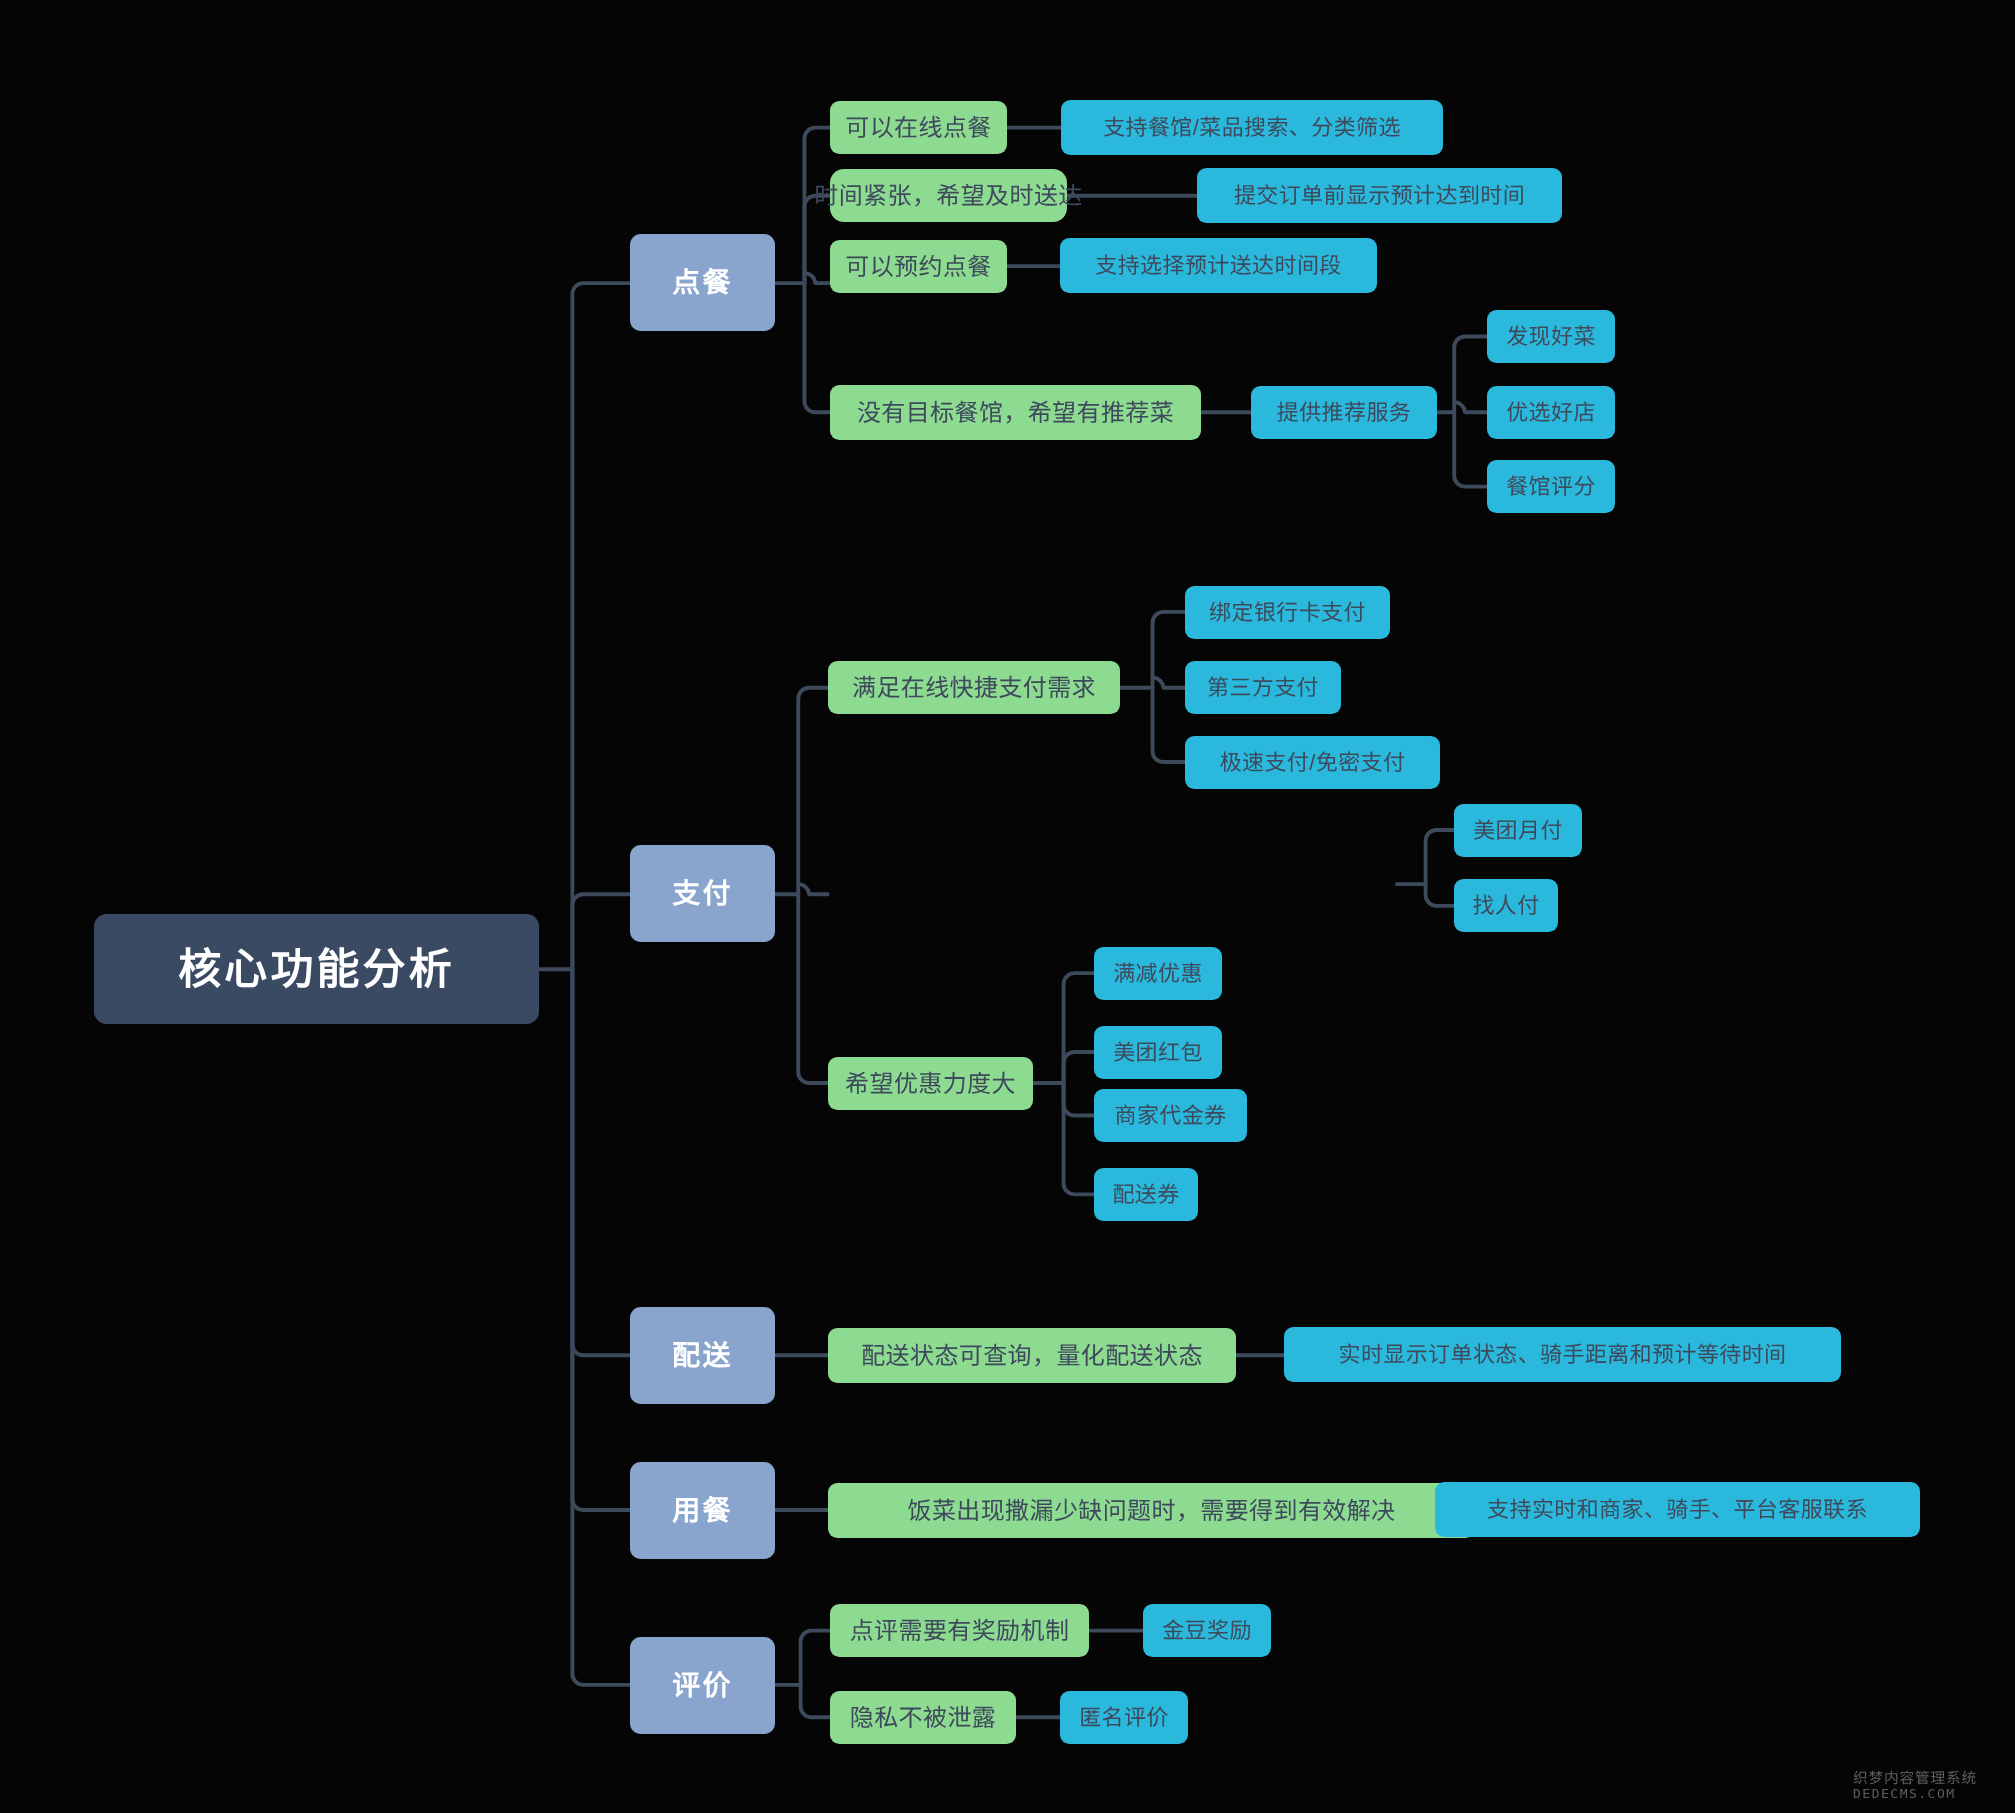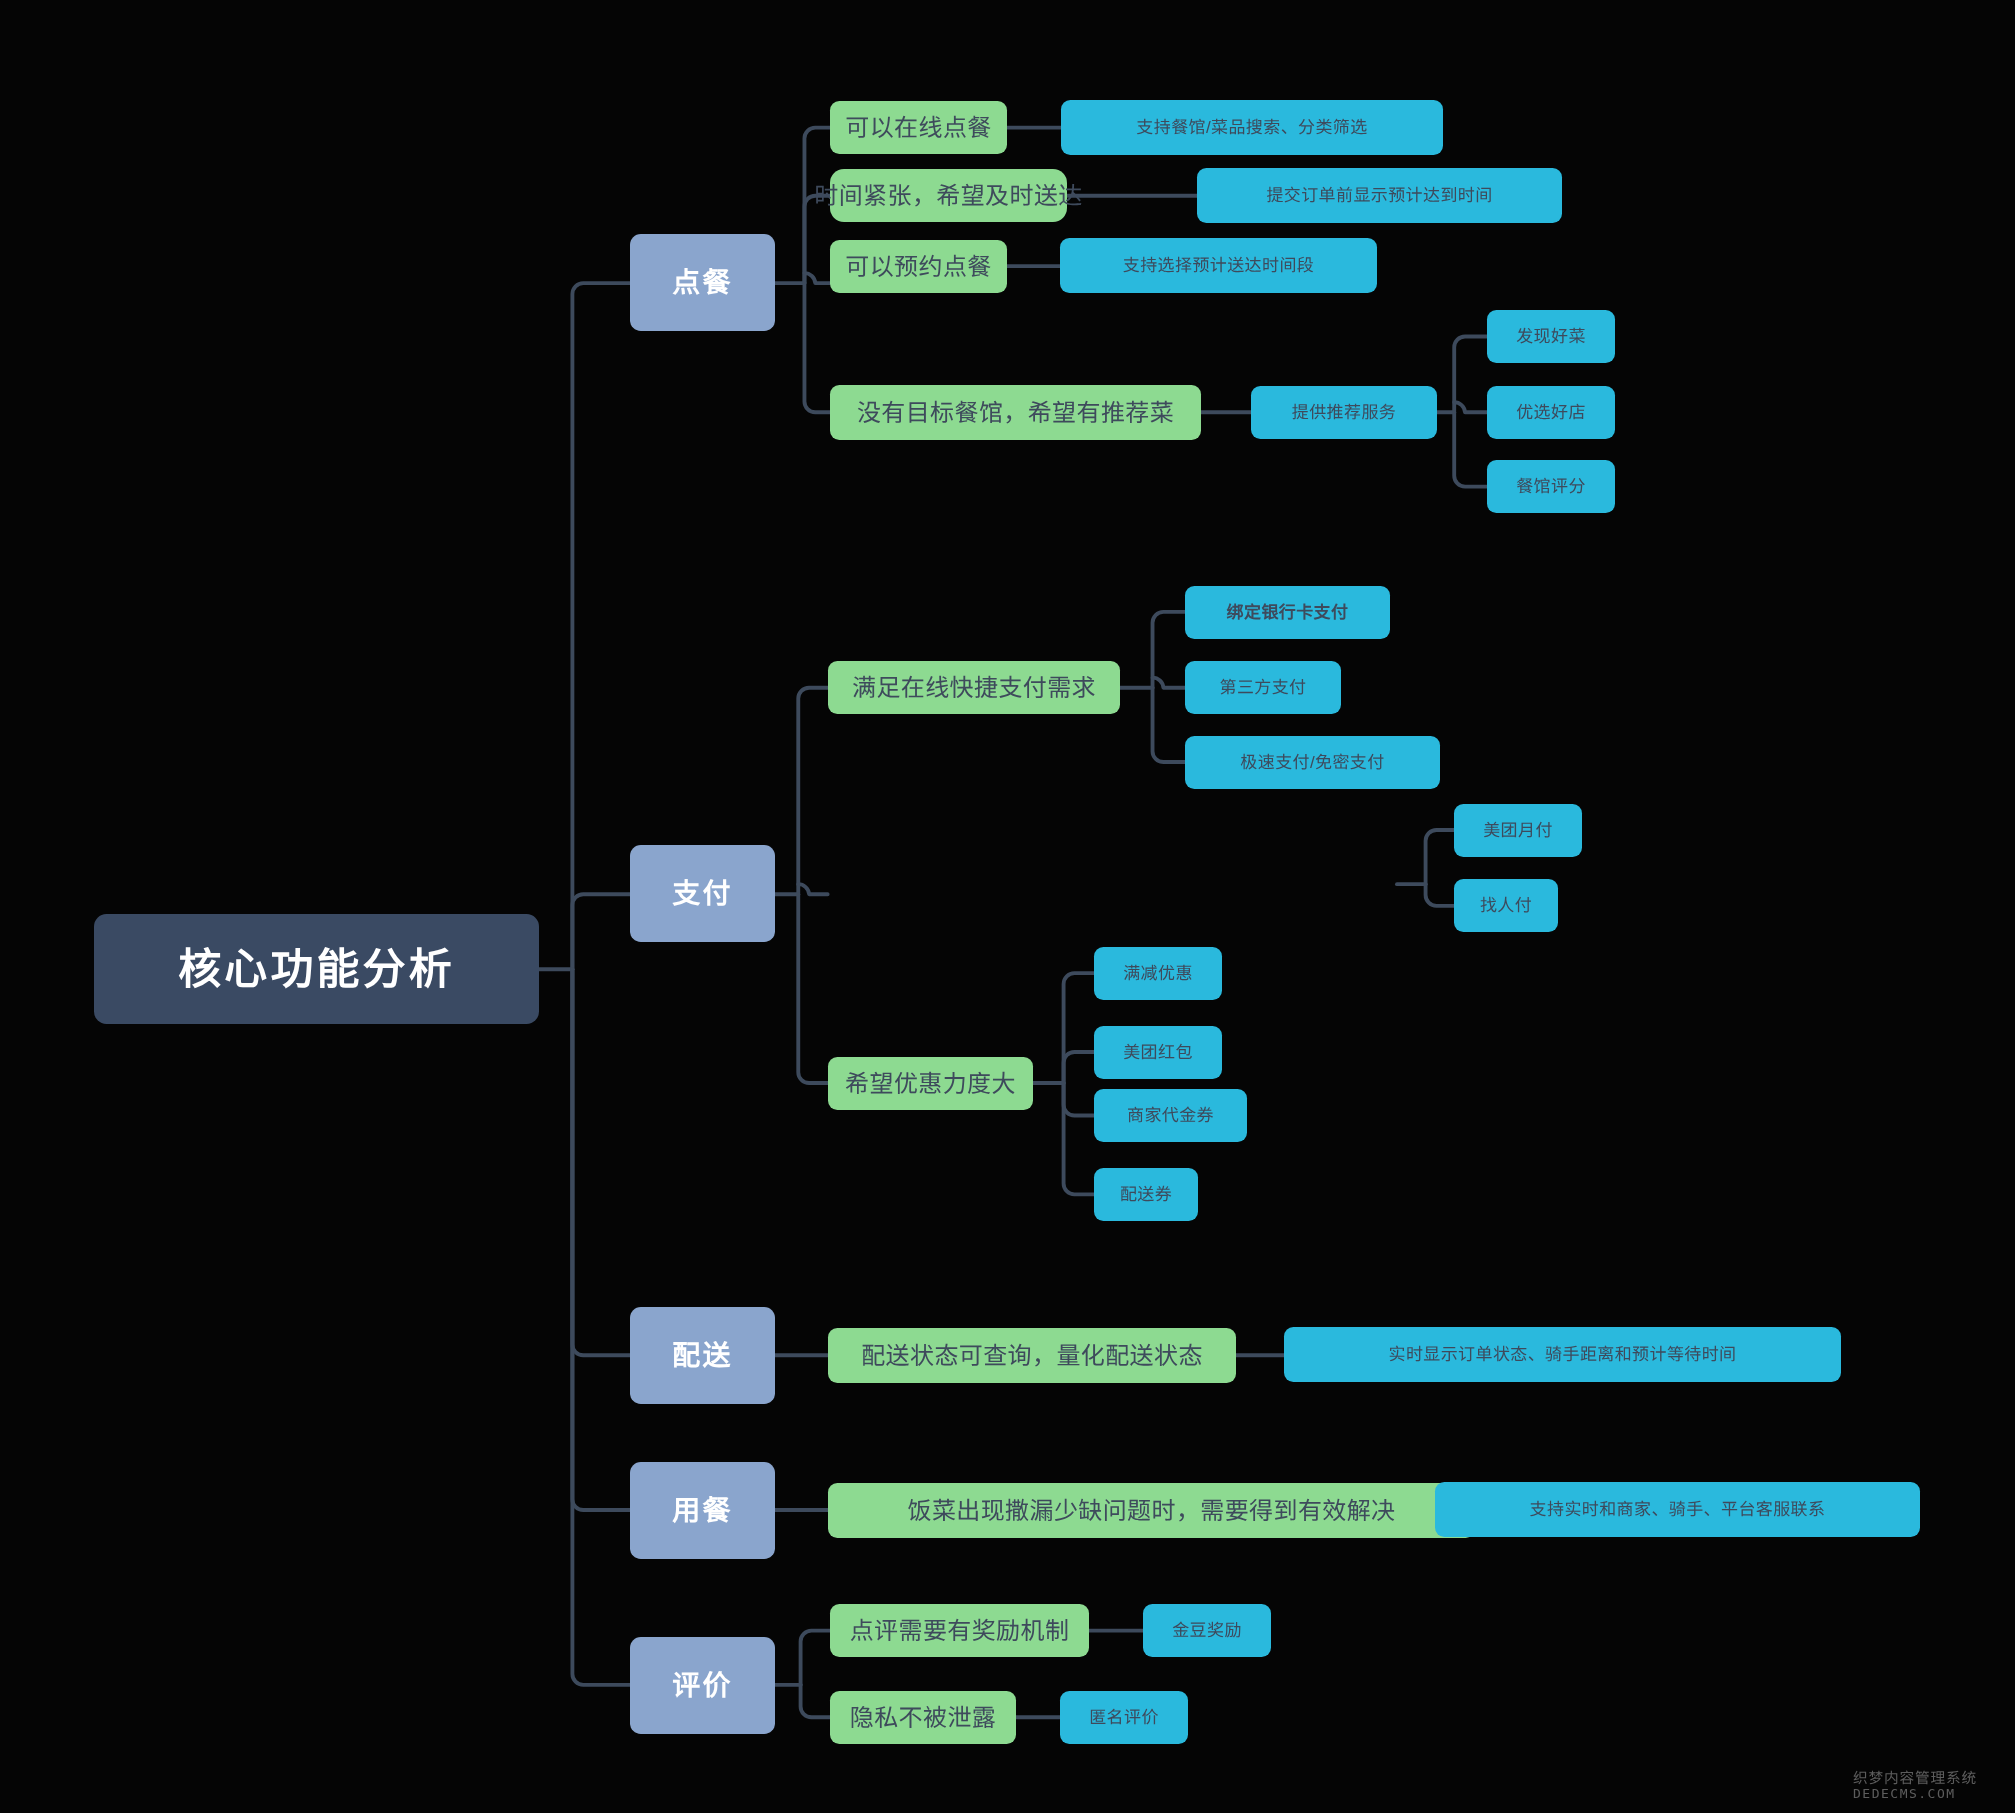--- a/index.html
+++ b/index.html
@@ -56,21 +56,21 @@
     color:#3e4a5c;
     font-size:24px;
     font-weight:normal;
     border-radius:9.3px;
     padding:0 14px;
   }
   
   .n-l3{
     background:#2ab9dd;
     color:#3e4a5c;
-    font-size:17px;
+    font-size:22px;
     font-weight:normal;
     border-radius:9.3px;
     padding:0 14px;
   }
   
   .watermark{
     position:absolute;
     text-align:left;
     color:#a3a3a3;
     opacity:.55;
@@ -191,21 +191,21 @@
     <span>餐馆评分</span>
   </div>
 
   <div class="node n-l1" style="left:630px; top:845px; width:145px; height:97px;">
     <span>支付</span>
   </div>
 
   <div class="node n-l2" style="left:828px; top:661px; width:292px; height:53px;">
     <span>满足在线快捷支付需求</span>
   </div>
-  <div class="node n-l3" style="left:1185px; top:586px; width:205px; height:53px;font-weight:bold;">
+  <div class="node n-l3" style="left:1185px; top:586px; width:205px; height:53px;">
     <span>绑定银行卡支付</span>
   </div>
   <div class="node n-l3" style="left:1185px; top:661px; width:156px; height:53px;">
     <span>第三方支付</span>
   </div>
   <div class="node n-l3" style="left:1185px; top:736px; width:255px; height:53px;">
     <span>极速支付/免密支付</span>
   </div>
 
   <div class="node n-l3" style="left:1454px; top:804px; width:128px; height:53px;">

